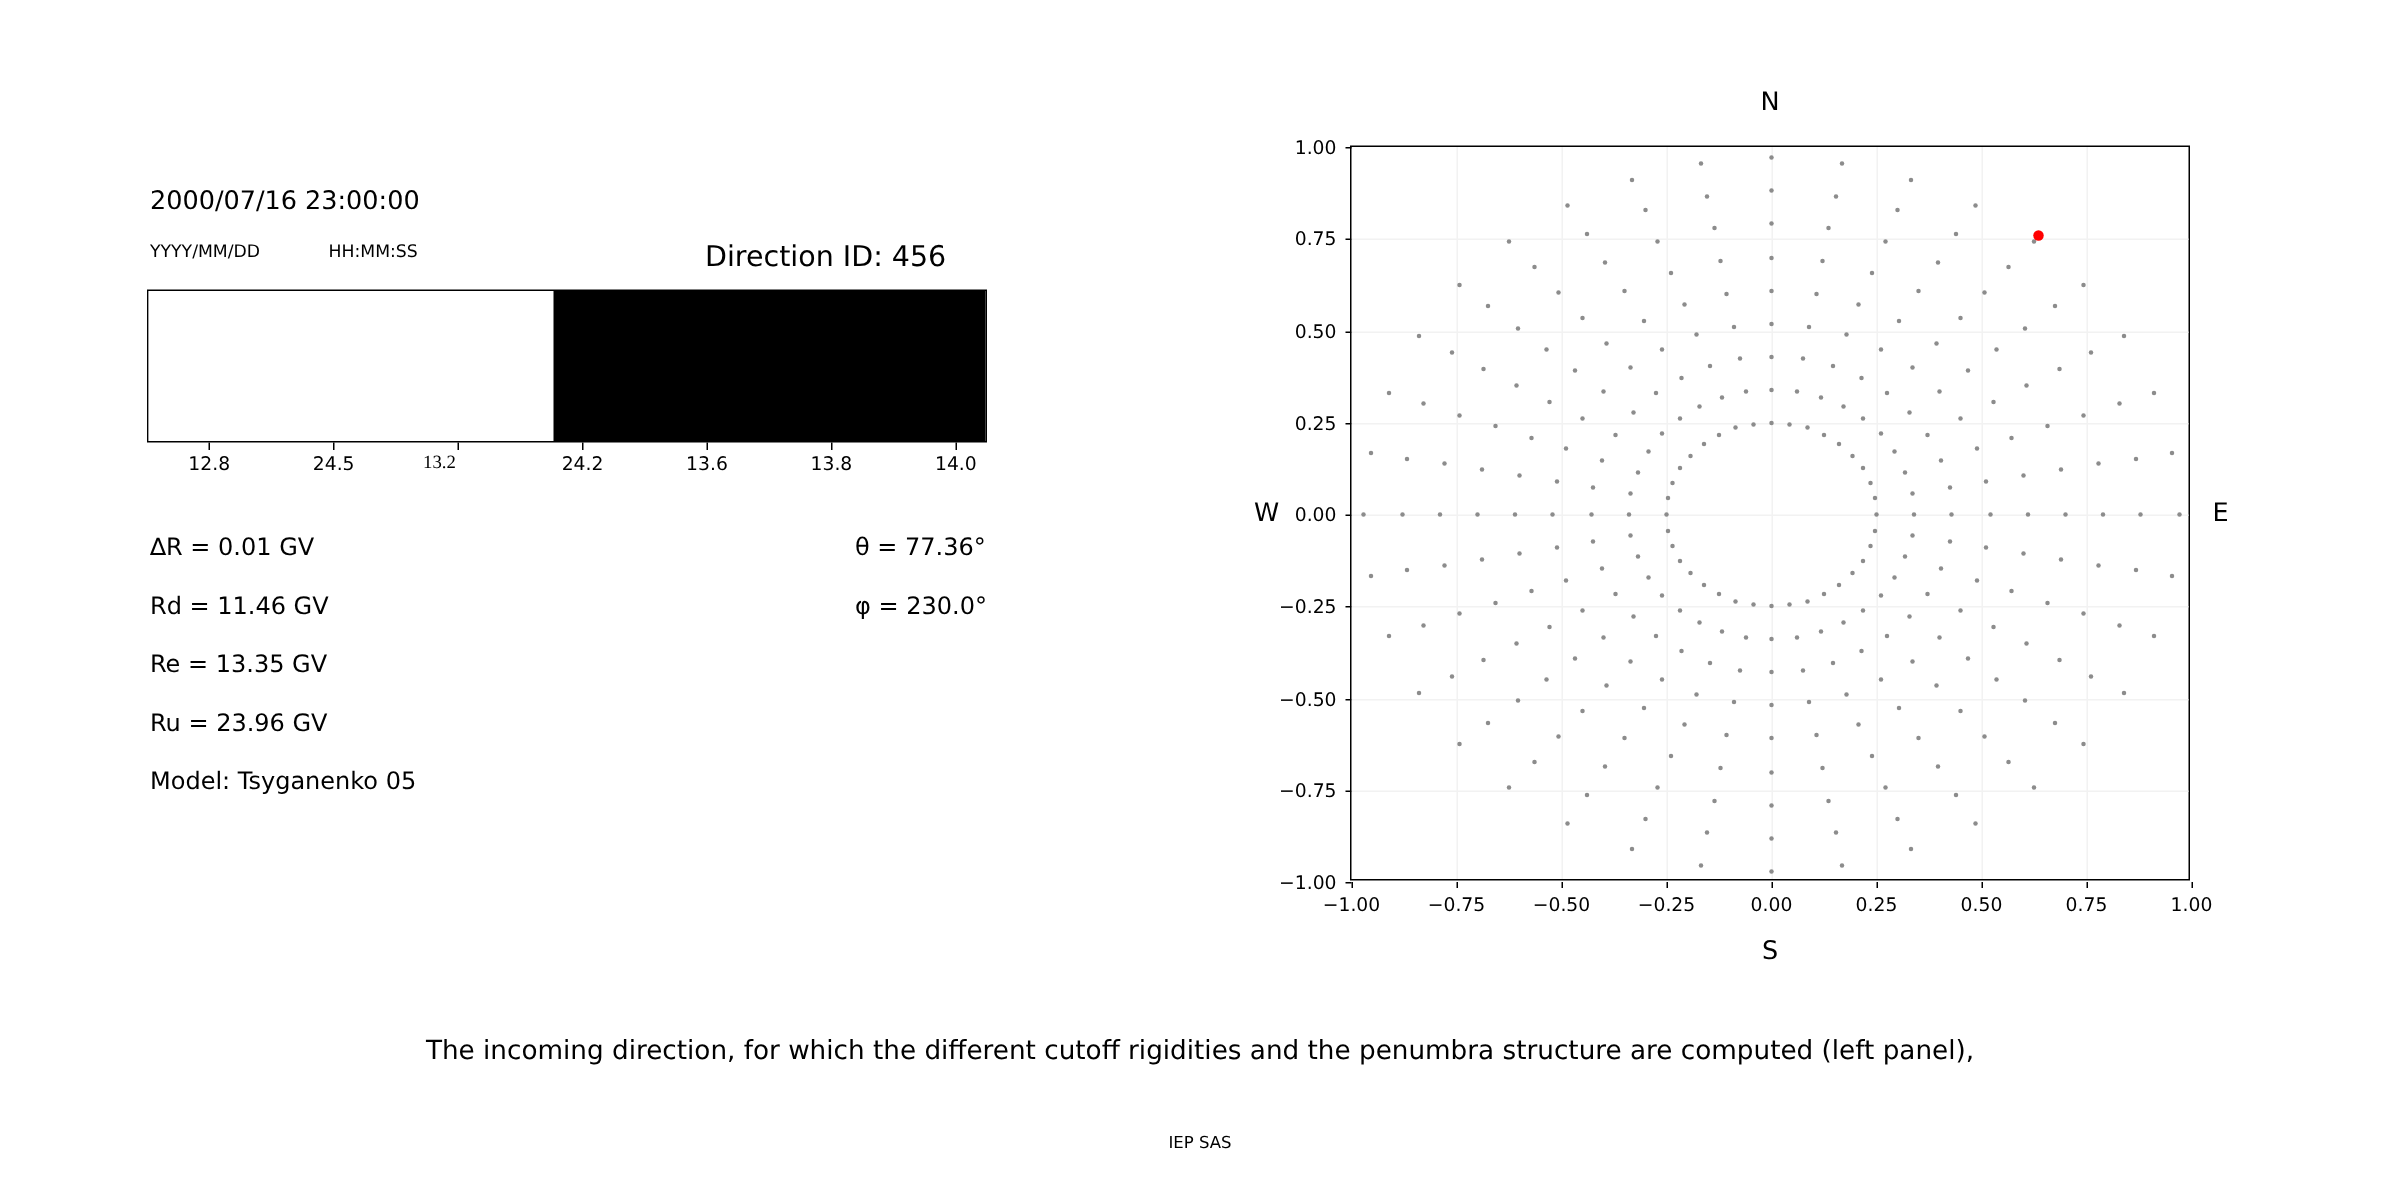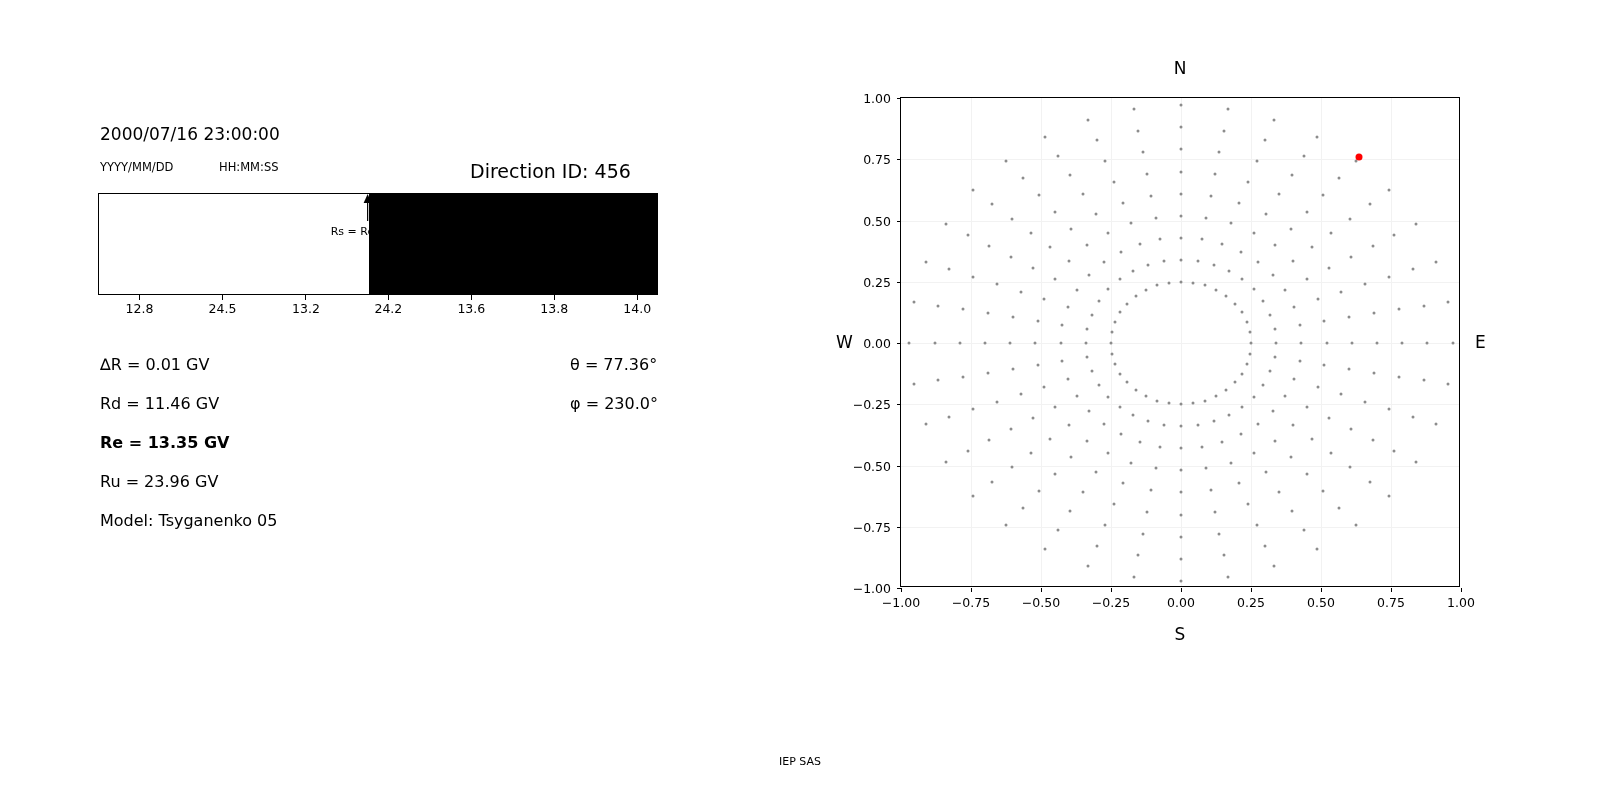--- a/index.html
+++ b/index.html
@@ -122,21 +122,21 @@
   .val-left {
     left: 100px;
     font-size: 16px;
   }
   .val-right {
     left: 570px;
     font-size: 16px;
   }
   #dR   { top: 355px; }
   #Rd   { top: 394px; }
-  #Re   { top: 433px; font-weight: bold; }
+  #Re   { top: 433px; }
   #Ru   { top: 472px; }
   #model{ top: 511px; }
   #theta{ top: 355px; }
   #phi  { top: 394px; }
 
   
   #right-panel {
     position: absolute;
     left: 800px;
     top: 0;
@@ -267,34 +267,30 @@
     <div id="penumbra-axisbox">
         <div class="penumbra-band" style="left: 0px; width: 269.63px; background: rgb(255, 255, 255);"></div>
         <div class="penumbra-band" style="left: 269.63px; width: 290.37px; background: rgb(0, 0, 0);"></div>
       </div>
     <div id="penumbra-ticks">
         <div class="ptick" style="left: 41.4815px;"></div>
         <div class="ptick-label" style="left: 41.4815px;">12.8</div>
         <div class="ptick" style="left: 124.444px;"></div>
         <div class="ptick-label" style="left: 124.444px;">24.5</div>
         <div class="ptick" style="left: 207.407px;"></div>
-        <div class="ptick-label" style="left: 208px;">13.2</div>
+        <div class="ptick-label" style="left: 195px; font-family: Liberation Serif, serif;">13.2</div>
         <div class="ptick" style="left: 290.37px;"></div>
         <div class="ptick-label" style="left: 290.37px;">24.2</div>
         <div class="ptick" style="left: 373.333px;"></div>
         <div class="ptick-label" style="left: 373.333px;">13.6</div>
         <div class="ptick" style="left: 456.296px;"></div>
         <div class="ptick-label" style="left: 456.296px;">13.8</div>
         <div class="ptick" style="left: 539.259px;"></div>
         <div class="ptick-label" style="left: 539.259px;">14.0</div>
       </div>
-    <div id="rs-arrow"><svg width="560" height="50">
-          <line x1="269.6296296296295" y1="28" x2="269.6296296296295" y2="4" stroke="#000" stroke-width="1.2"></line>
-          <polygon points="265.6296296296295,10 273.6296296296295,10 269.6296296296295,1" fill="#000"></polygon>
-        </svg><div id="rs-label" style="left: 269.63px;">Rs = Re = Rv</div></div>
   </div>
 
   <div class="txt val-left" id="dR">∆R = 0.01 GV</div>
   <div class="txt val-left" id="Rd">Rd = 11.46 GV</div>
   <div class="txt val-left" id="Re">Re = 13.35 GV</div>
   <div class="txt val-left" id="Ru">Ru = 23.96 GV</div>
   <div class="txt val-left" id="model">Model: Tsyganenko 05</div>
   <div class="txt val-right" id="theta">θ = 77.36°</div>
   <div class="txt val-right" id="phi">φ = 230.0°</div>
 </div>
@@ -680,14 +676,15 @@
       <div class="axis-tick-y" style="top: 122.5px;"></div>
       <div class="ylabel" style="top: 122.5px;">0.50</div>
       <div class="axis-tick-y" style="top: 61.25px;"></div>
       <div class="ylabel" style="top: 61.25px;">0.75</div>
       <div class="axis-tick-y" style="top: 0px;"></div>
       <div class="ylabel" style="top: 0px;">1.00</div>
     </div>
 </div>
 
 <div id="caption">
+  <div>The incoming direction, for which the different cutoff rigidities and the penumbra structure are computed (left panel),</div>
 </div>
 <div id="footer">IEP SAS</div>
 
 </body></html>

